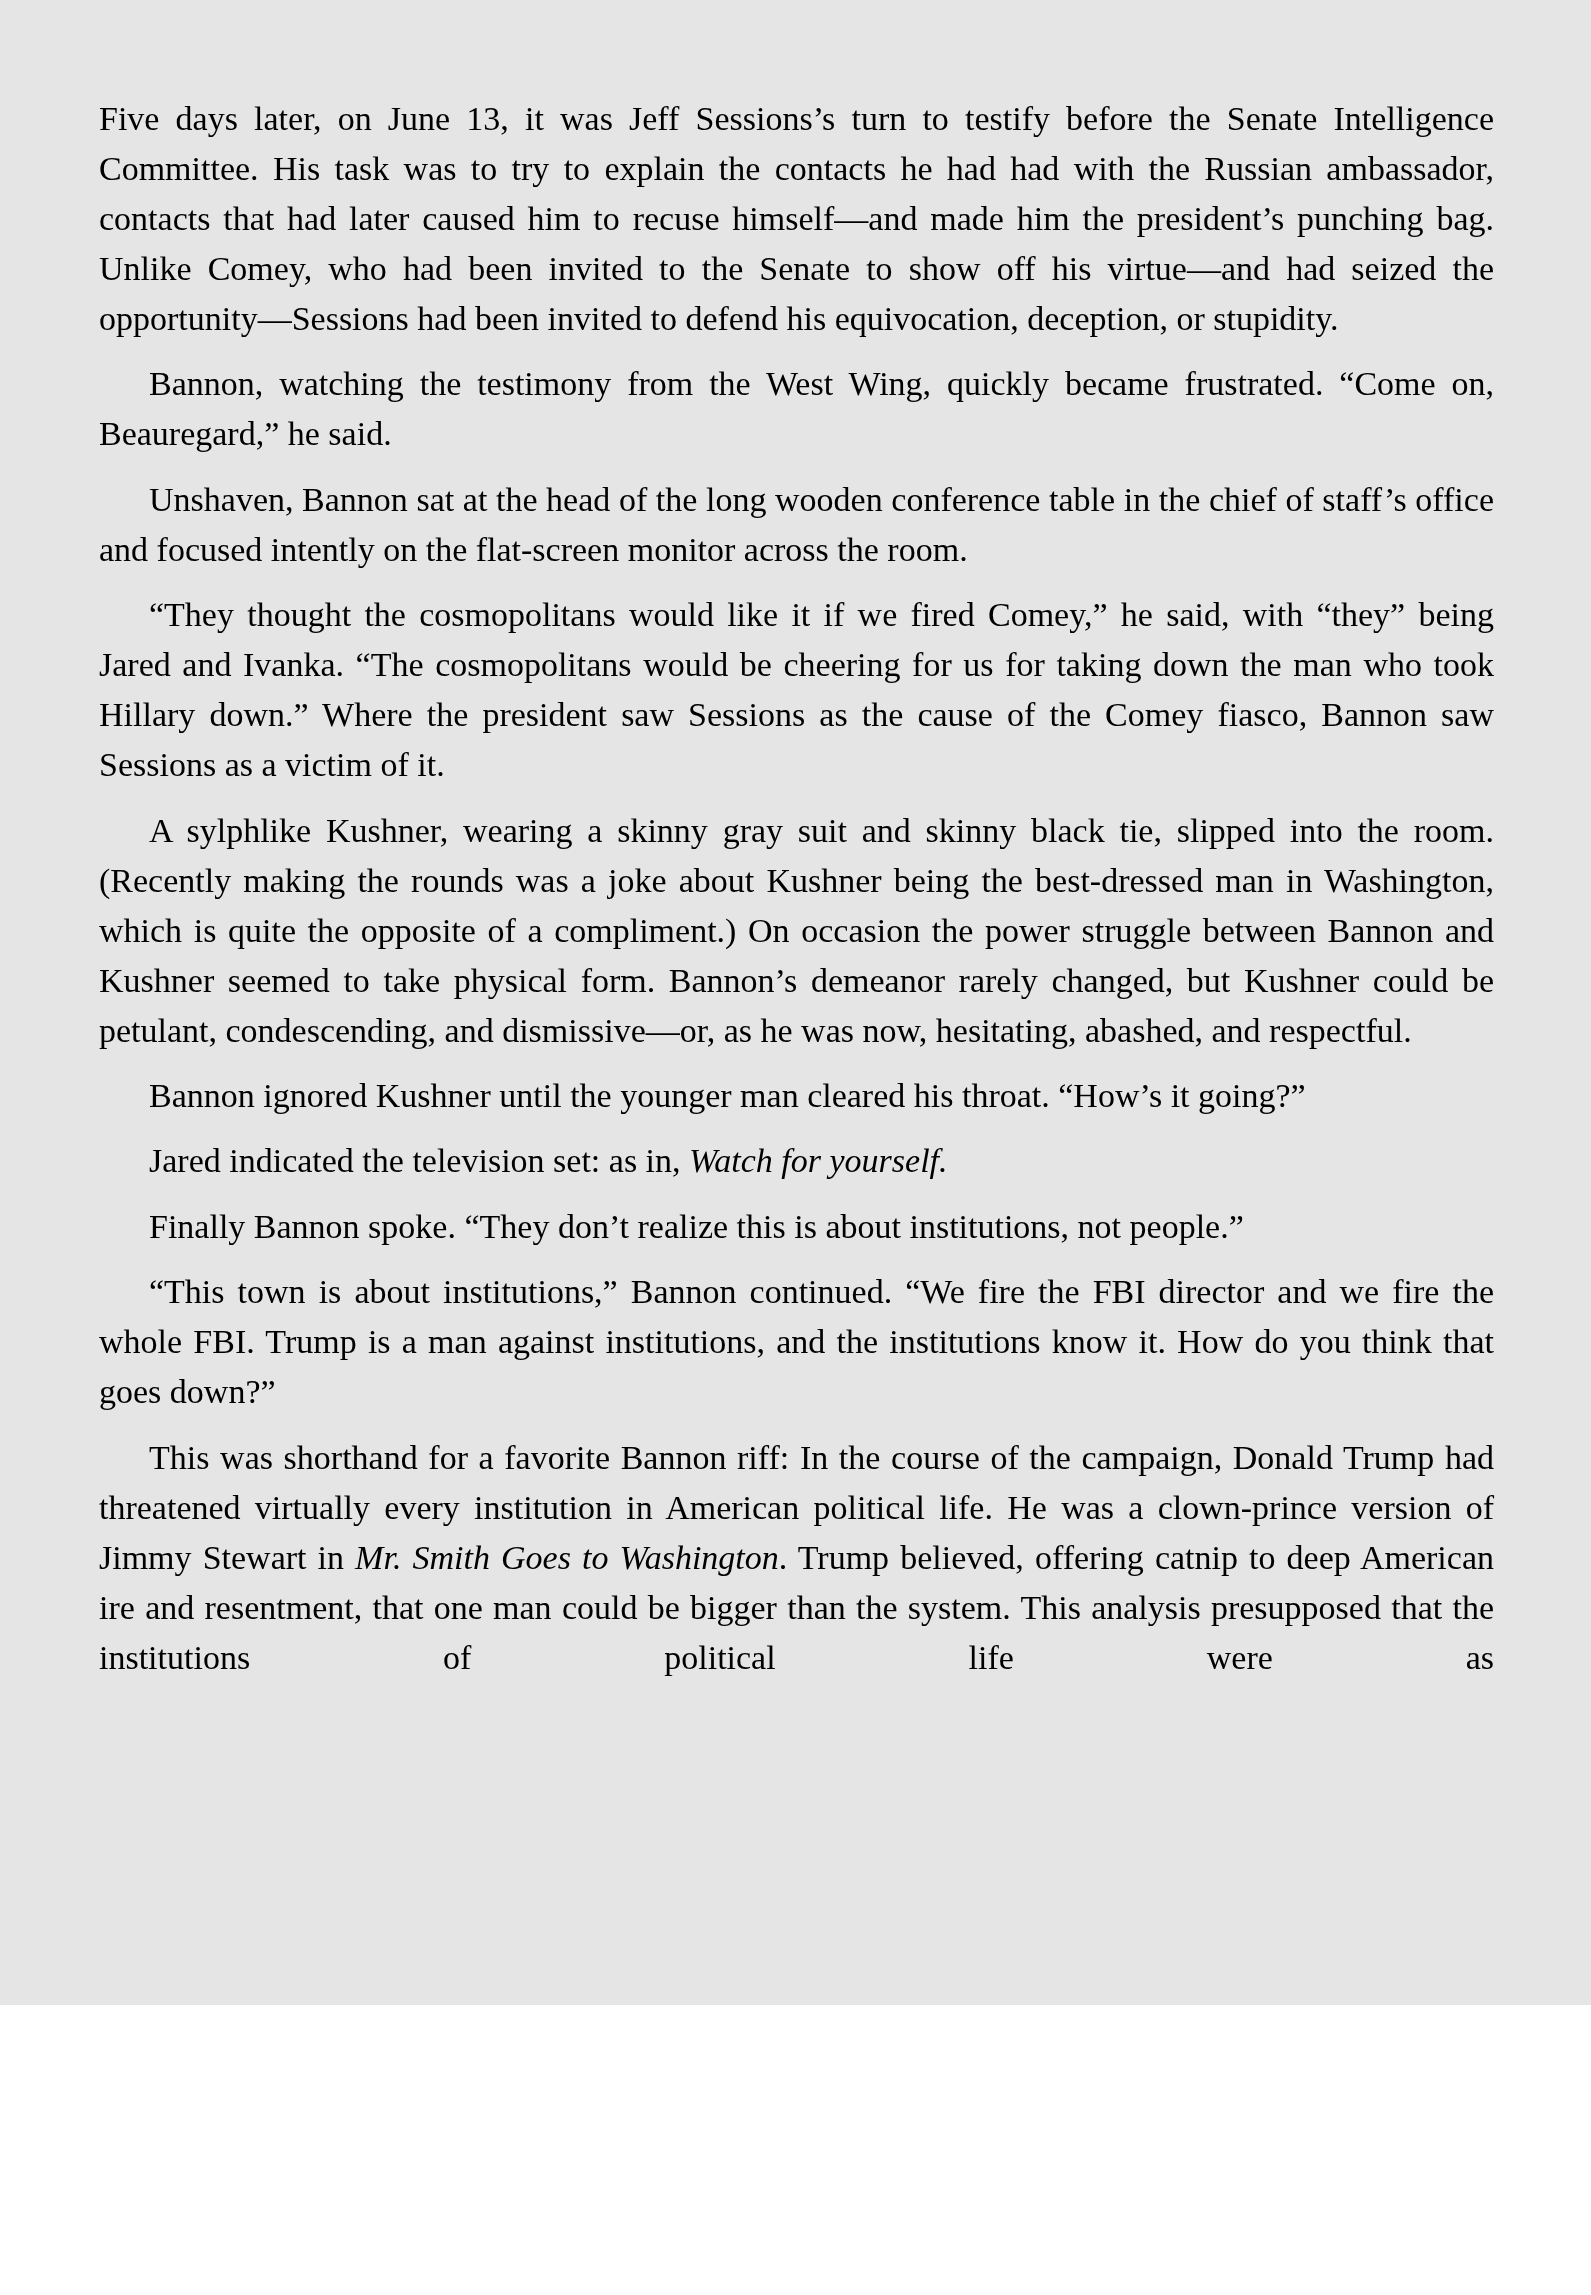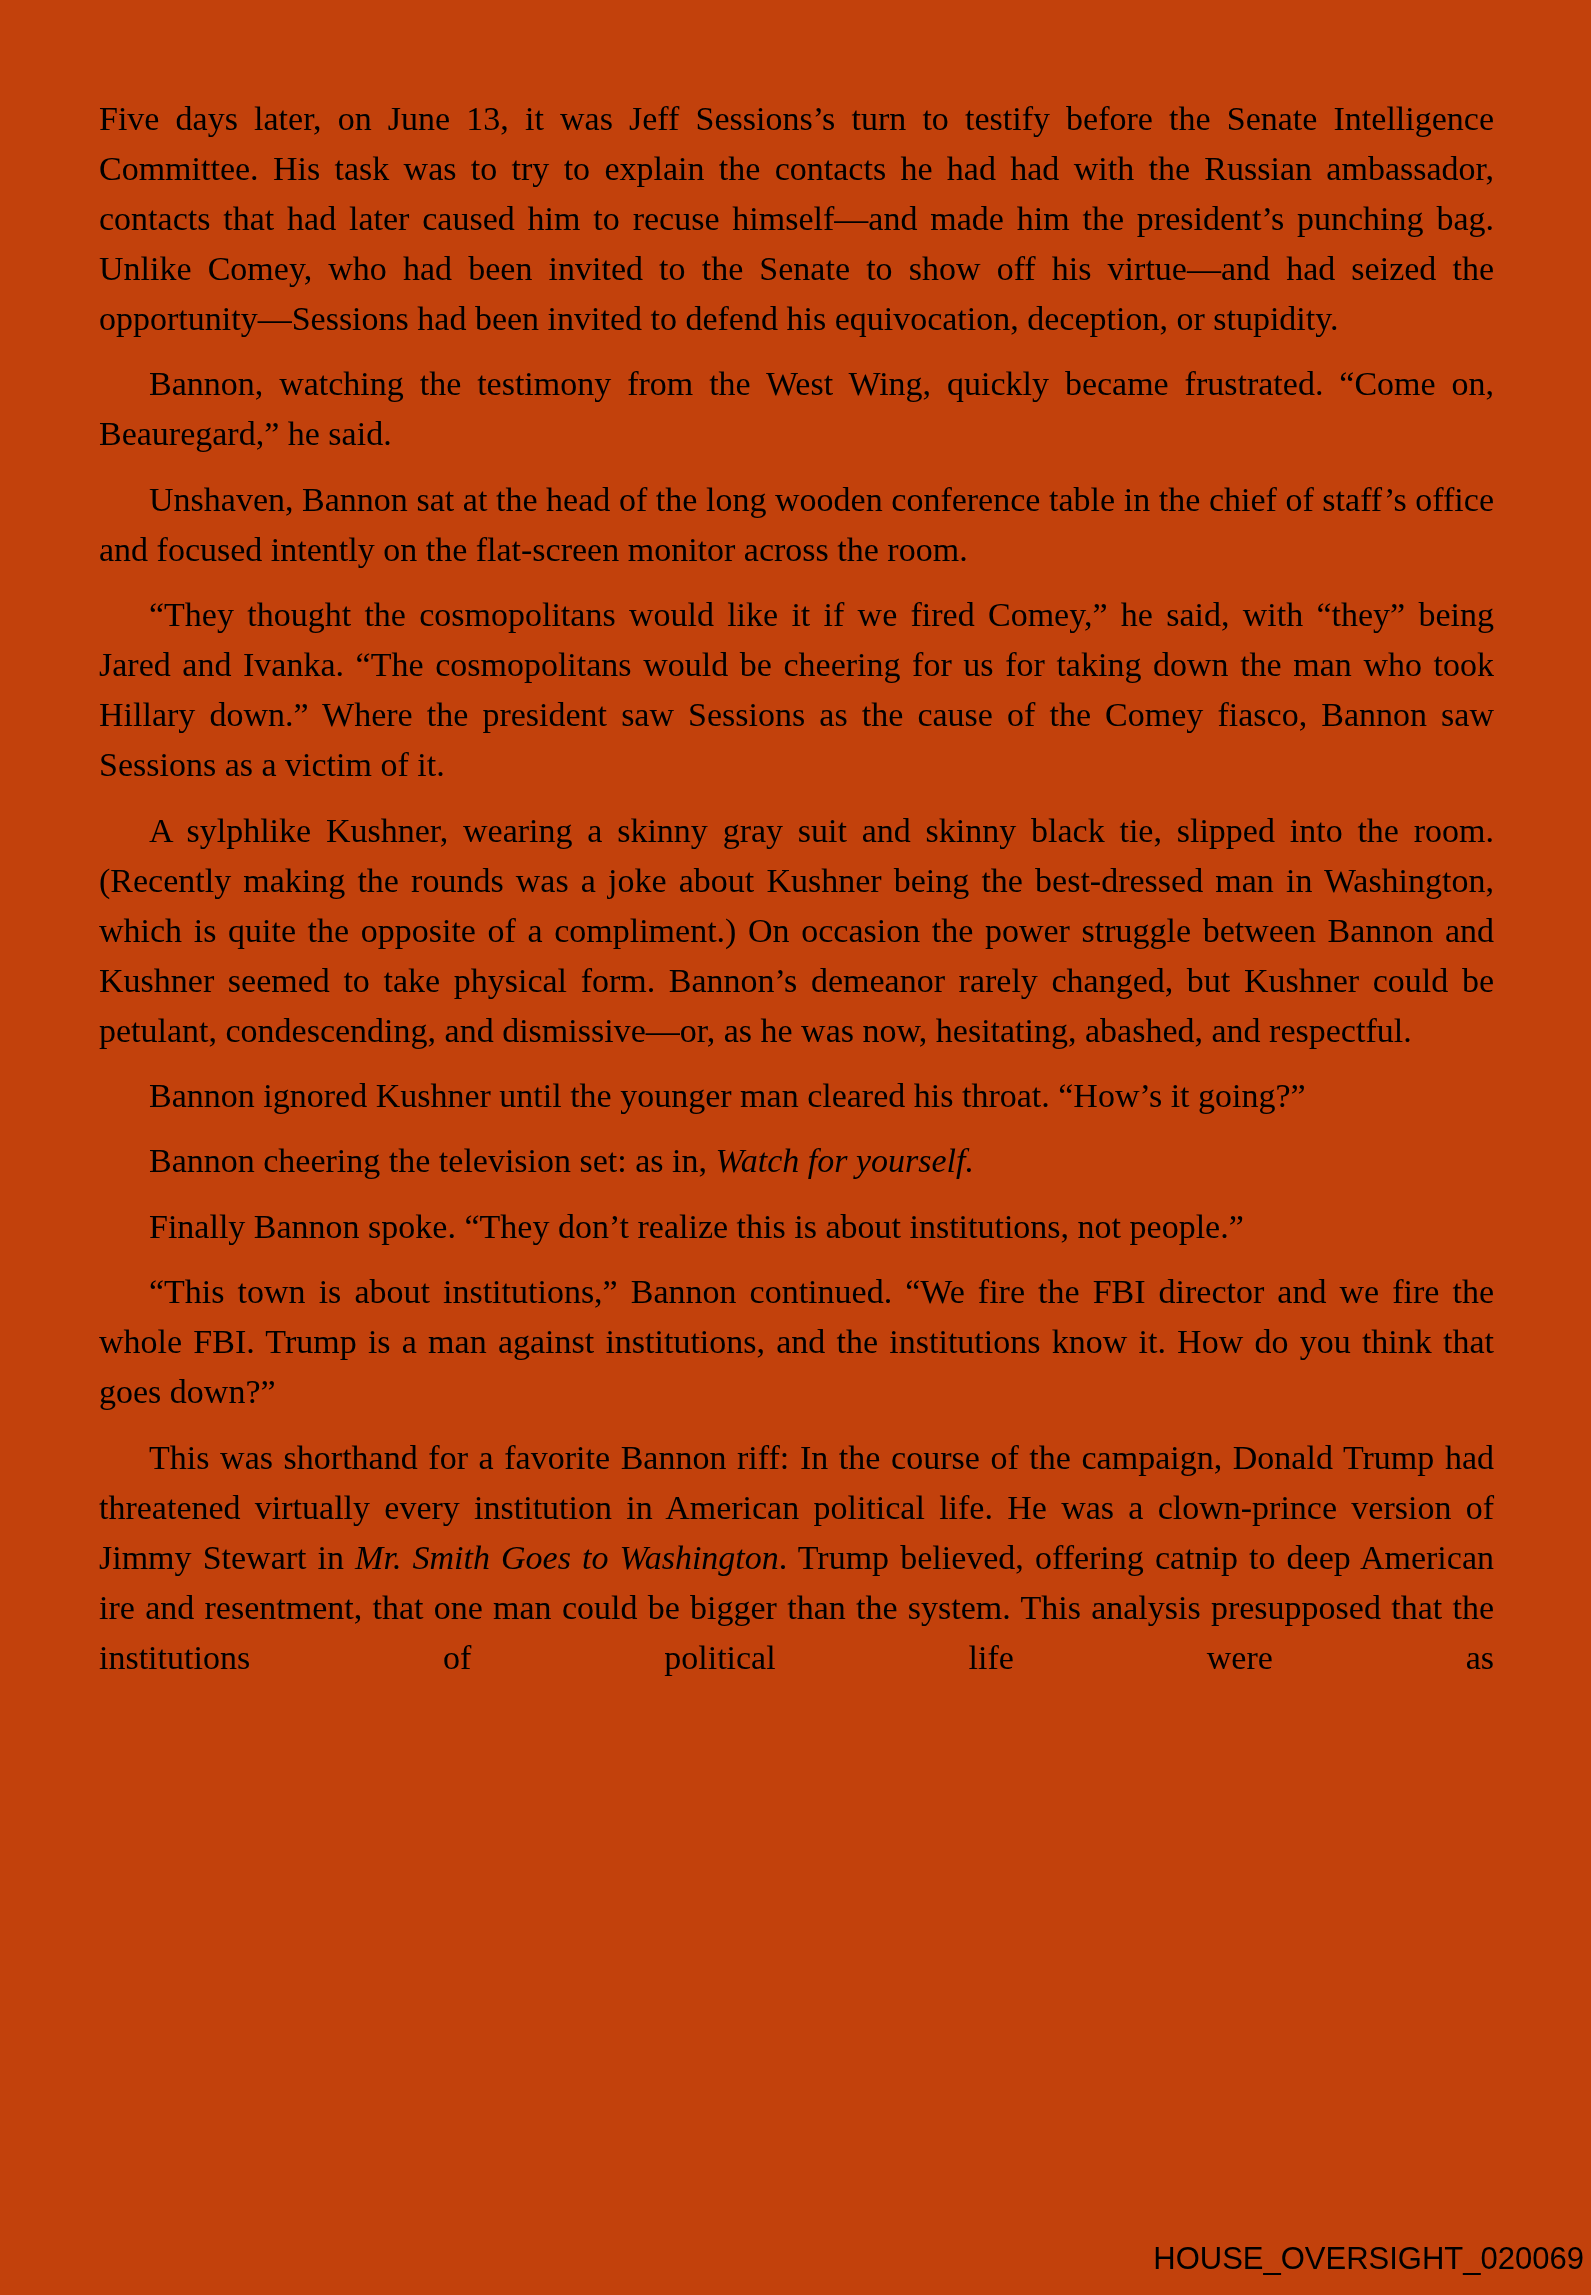--- a/index.html
+++ b/index.html
@@ -3,22 +3,22 @@
 <meta charset="utf-8">
 <style>
   html, body {
     margin: 0;
     padding: 0;
     background: #ffffff;
   }
   .page {
     position: relative;
     width: 1592px;
-    height: 2295px;
-    background: #c2410c;
+    height: 2005px;
+    background: #e5e5e5;
     overflow: hidden;
   }
   .text-block {
     position: absolute;
     left: 99px;
     top: 94px;
     width: 1395px;
     font-family: "Liberation Serif", "DejaVu Serif", serif;
     font-size: 34px;
     line-height: 50px;
@@ -55,20 +55,20 @@
 <body>
 
 <div class="page">
   <div class="text-block" id="paragraphs">
       <p class="first"><span>Five days later, on June 13, it was Jeff Sessions’s turn to testify before the Senate Intelligence Committee. His task was to try to explain the contacts he had had with the Russian ambassador, contacts that had later caused him to recuse himself—and made him the president’s punching bag. Unlike Comey, who had been invited to the Senate to show off his virtue—and had seized the opportunity—Sessions had been invited to defend his equivocation, deception, or stupidity.</span></p>
       <p><span>Bannon, watching the testimony from the West Wing, quickly became frustrated. “Come on, Beauregard,” he said.</span></p>
       <p><span>Unshaven, Bannon sat at the head of the long wooden conference table in the chief of staff’s office and focused intently on the flat-screen monitor across the room.</span></p>
       <p><span>“They thought the cosmopolitans would like it if we fired Comey,” he said, with “they” being Jared and Ivanka. “The cosmopolitans would be cheering for us for taking down the man who took Hillary down.” Where the president saw Sessions as the cause of the Comey fiasco, Bannon saw Sessions as a victim of it.</span></p>
       <p><span>A sylphlike Kushner, wearing a skinny gray suit and skinny black tie, slipped into the room. (Recently making the rounds was a joke about Kushner being the best-dressed man in Washington, which is quite the opposite of a compliment.) On occasion the power struggle between Bannon and Kushner seemed to take physical form. Bannon’s demeanor rarely changed, but Kushner could be petulant, condescending, and dismissive—or, as he was now, hesitating, abashed, and respectful.</span></p>
       <p><span>Bannon ignored Kushner until the younger man cleared his throat. “How’s it going?”</span></p>
-      <p><span>Bannon cheering the television set: as in, </span><span class="italic">Watch for yourself.</span></p>
+      <p><span>Jared indicated the television set: as in, </span><span class="italic">Watch for yourself.</span></p>
       <p><span>Finally Bannon spoke. “They don’t realize this is about institutions, not people.”</span></p>
       <p><span>“This town is about institutions,” Bannon continued. “We fire the FBI director and we fire the whole FBI. Trump is a man against institutions, and the institutions know it. How do you think that goes down?”</span></p>
       <p class="justify-last"><span>This was shorthand for a favorite Bannon riff: In the course of the campaign, Donald Trump had threatened virtually every institution in American political life. He was a clown-prince version of Jimmy Stewart in </span><span class="italic">Mr. Smith Goes to Washington</span><span>. Trump believed, offering catnip to deep American ire and resentment, that one man could be bigger than the system. This analysis presupposed that the institutions of political life were as</span></p>
     </div>
   <div class="stamp">HOUSE_OVERSIGHT_020069</div>
 </div>
 
 
 </body></html>

